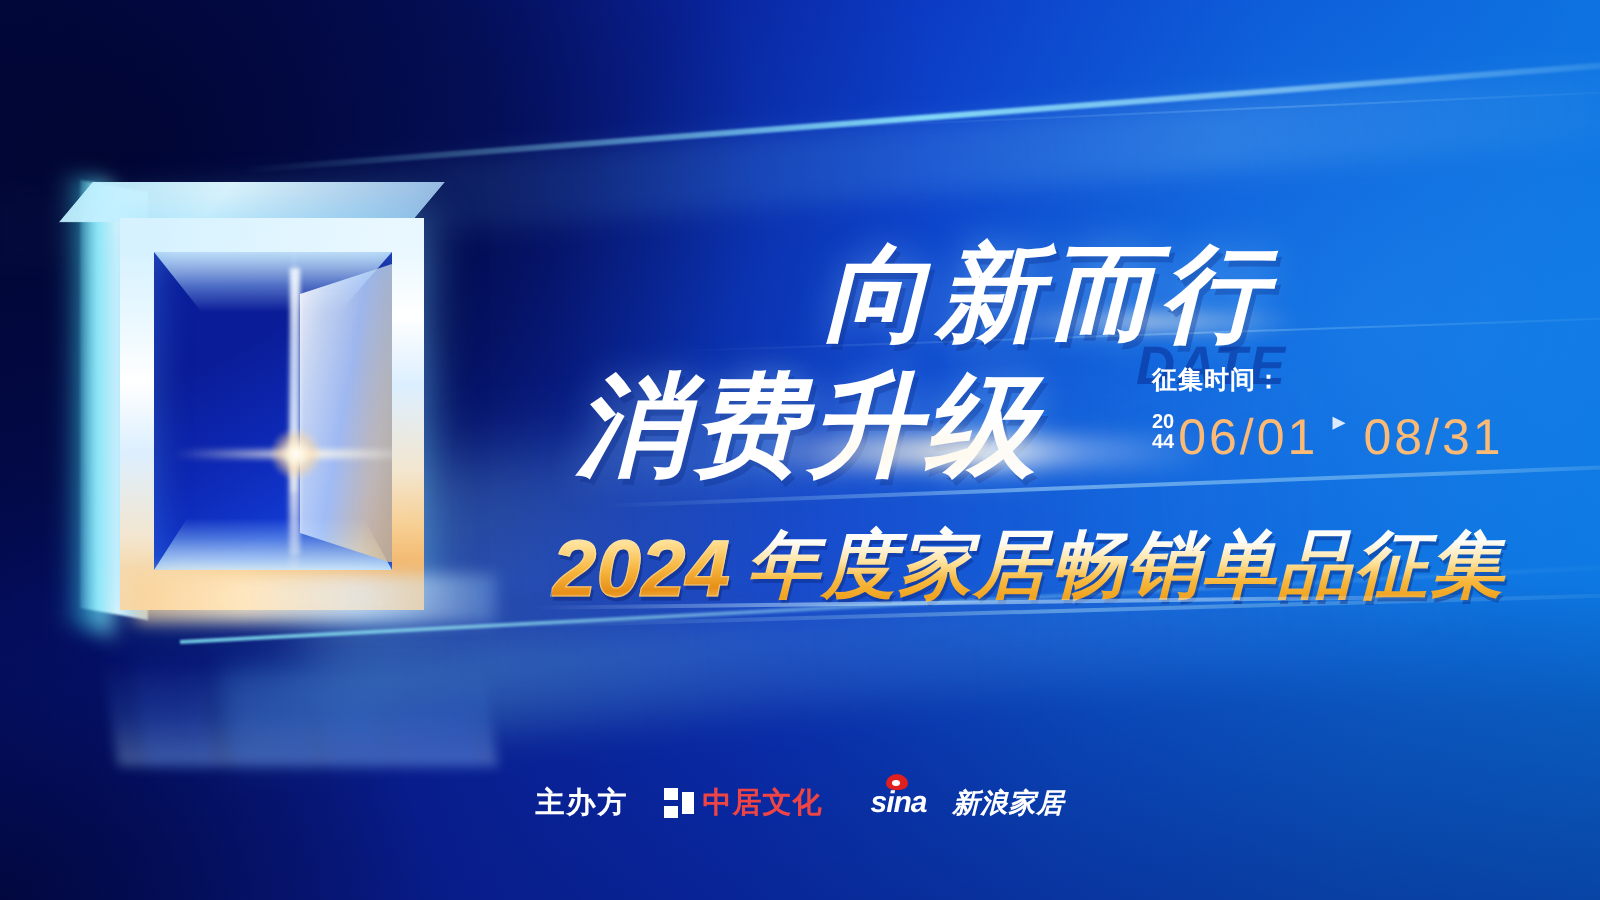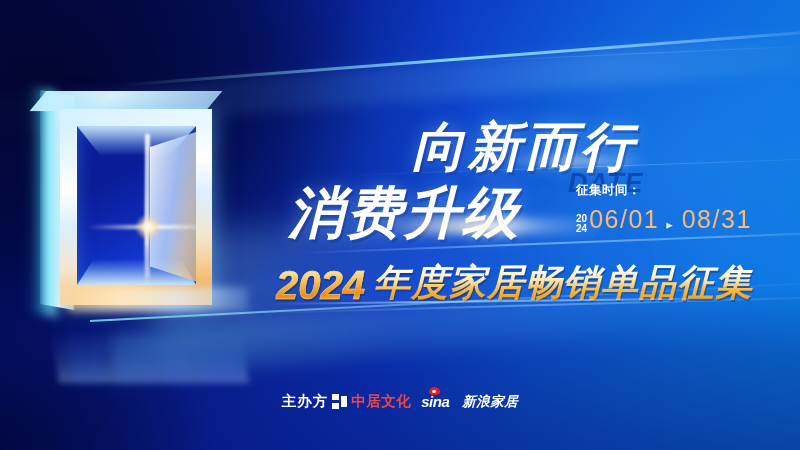--- a/index.html
+++ b/index.html
@@ -436,21 +436,21 @@
     position: relative;
     font-size: 12.5px;
     font-weight: 700;
     color: #ffffff;
     letter-spacing: 0.5px;
     white-space: nowrap;
   }
   .date-row {
     position: relative;
     display: flex;
-    align-items: flex-end;
+    align-items: flex-start;
     margin-top: 6px;
     white-space: nowrap;
   }
   .year-stack {
     display: inline-flex;
     flex-direction: column;
     line-height: 1.02;
     font-size: 10px;
     font-weight: 800;
     color: #ffffff;
@@ -528,21 +528,21 @@
         rgba(190,235,255,0) 100%);
   }
 
   
   #footer {
     position: absolute;
     left: 0; right: 0; top: 392px;
     display: flex;
     justify-content: center;
     align-items: center;
-    gap: 4px;
+    gap: 18px;
   }
   .foot-label {
     font-size: 14.5px;
     font-weight: 700;
     color: #ffffff;
     letter-spacing: 1px;
   }
   .org-one {
     display: flex;
     align-items: center;
@@ -668,21 +668,21 @@
 
     <div class="cjk headline2">消费升级</div>
     <div class="headline-flare"></div>
 
     <div id="date-block">
       <div class="date-watermark">DATE</div>
       <div class="cjk date-label">征集时间：</div>
       <div class="date-row">
         <span class="year-stack">
           <span>20</span>
-          <span>24</span>
+          <span>44</span>
         </span>
         <span class="date-range">06/01</span>
         <span class="date-sep">▸</span>
         <span class="date-range">08/31</span>
       </div>
     </div>
 
     <div id="subtitle-row">
       <span class="sub-year">2024</span>
       <span class="cjk sub-cjk">年度家居畅销单品征集</span>

